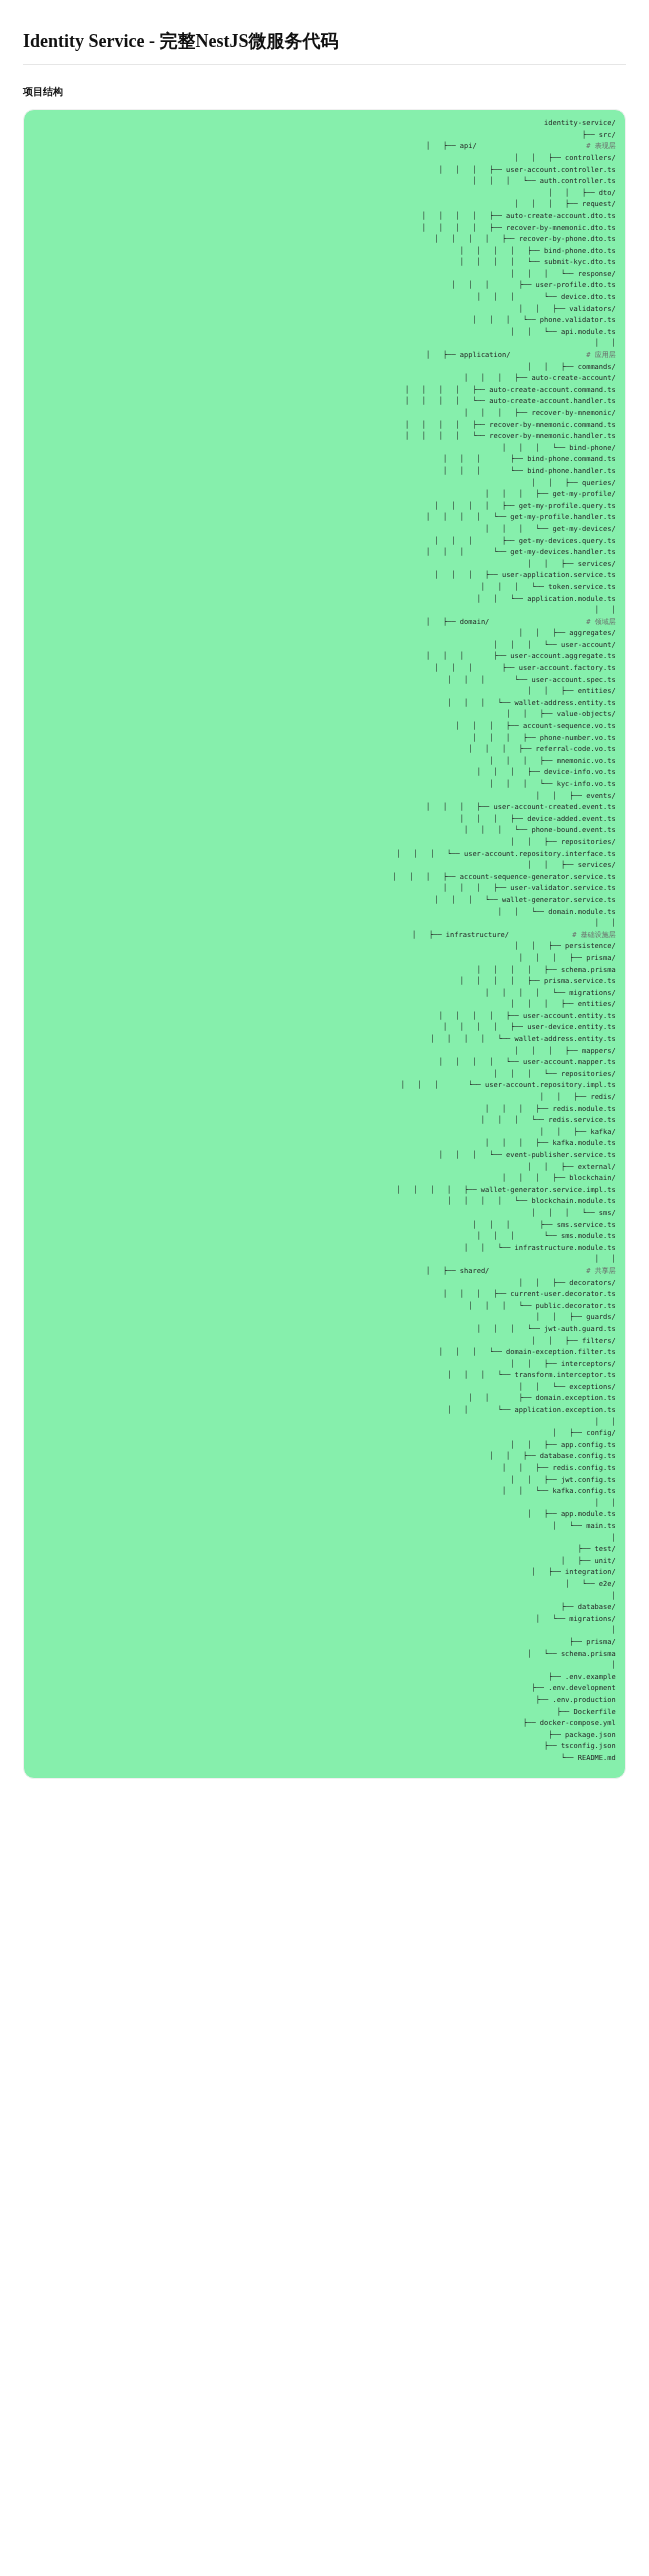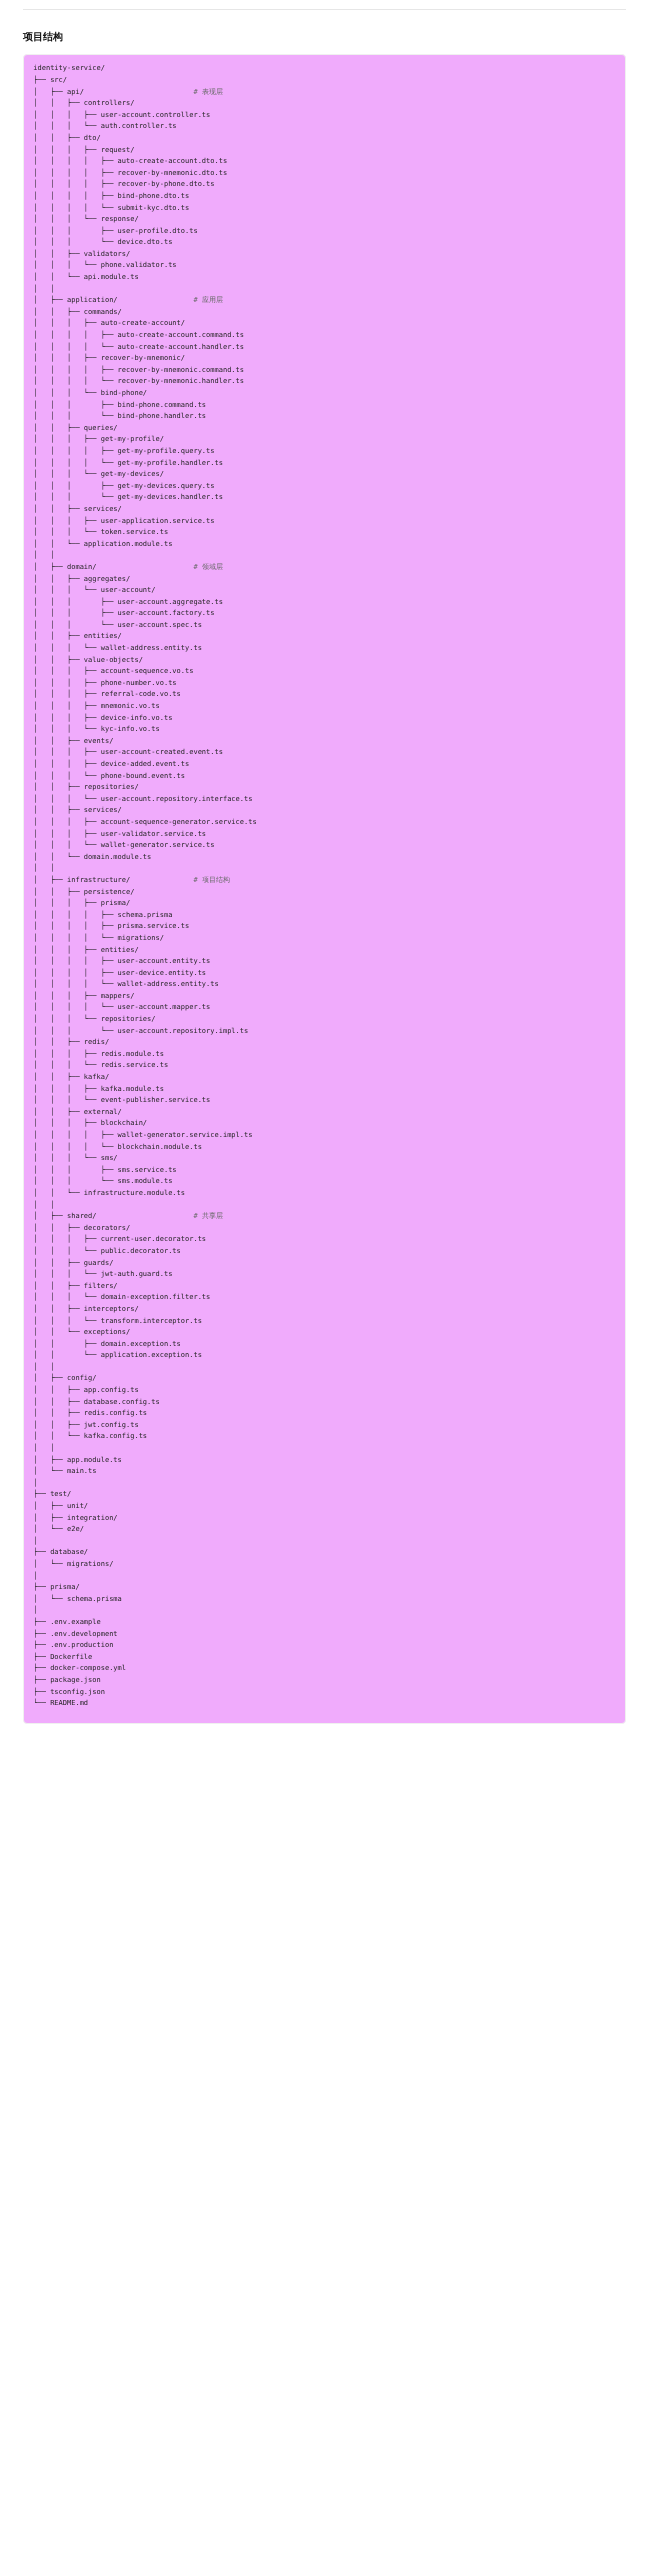--- a/index.html
+++ b/index.html
@@ -36,44 +36,46 @@
   }
   .section-heading {
     font-family: "Liberation Serif", serif;
     font-size: 10px;
     font-weight: bold;
     color: #141414;
     padding: 11.3px 23px 0 23px;
   }
   .tree-wrap {
     margin: 10.3px 23px 0 23px;
-    background: #f0abfc;
+    background: #86efac;
     border: 0.5px solid #f0f0f0;
-    border-radius: 4px;
+    border-radius: 11px;
     padding: 8.2px 9.3px 13.4px 9.3px;
+    text-align: right;
   }
   pre.tree {
     margin: 0;
     font-family: "DejaVu Sans Mono", "Liberation Mono", monospace;
     font-size: 7px;
     line-height: 11.6px;
     color: #242424;
     white-space: pre;
     letter-spacing: 0px;
     tab-size: 4;
   }
   pre.tree .cmt {
     color: #6a6a6a;
   }
 </style>
 </head>
 <body>
 
 <div class="page">
 
+  <h1 class="doc-title">Identity Service - 完整NestJS微服务代码</h1>
 
   <hr class="title-rule">
 
   <h2 class="section-heading">项目结构</h2>
 
   <div class="tree-wrap">
     <pre class="tree" id="tree-output">identity-service/
 ├── src/
 │   ├── api/                          <span class="cmt"># 表现层</span>
 │   │   ├── controllers/
@@ -136,21 +138,21 @@
 │   │   │   ├── device-added.event.ts
 │   │   │   └── phone-bound.event.ts
 │   │   ├── repositories/
 │   │   │   └── user-account.repository.interface.ts
 │   │   ├── services/
 │   │   │   ├── account-sequence-generator.service.ts
 │   │   │   ├── user-validator.service.ts
 │   │   │   └── wallet-generator.service.ts
 │   │   └── domain.module.ts
 │   │
-│   ├── infrastructure/               <span class="cmt"># 项目结构</span>
+│   ├── infrastructure/               <span class="cmt"># 基础设施层</span>
 │   │   ├── persistence/
 │   │   │   ├── prisma/
 │   │   │   │   ├── schema.prisma
 │   │   │   │   ├── prisma.service.ts
 │   │   │   │   └── migrations/
 │   │   │   ├── entities/
 │   │   │   │   ├── user-account.entity.ts
 │   │   │   │   ├── user-device.entity.ts
 │   │   │   │   └── wallet-address.entity.ts
 │   │   │   ├── mappers/

